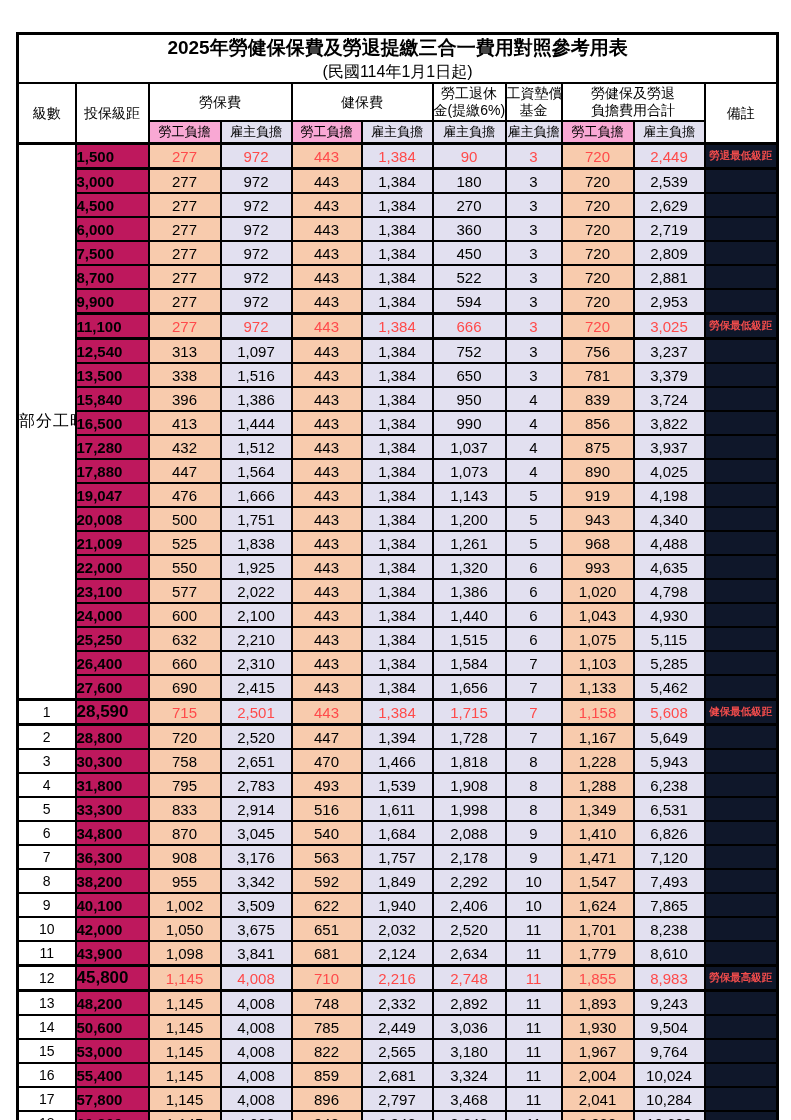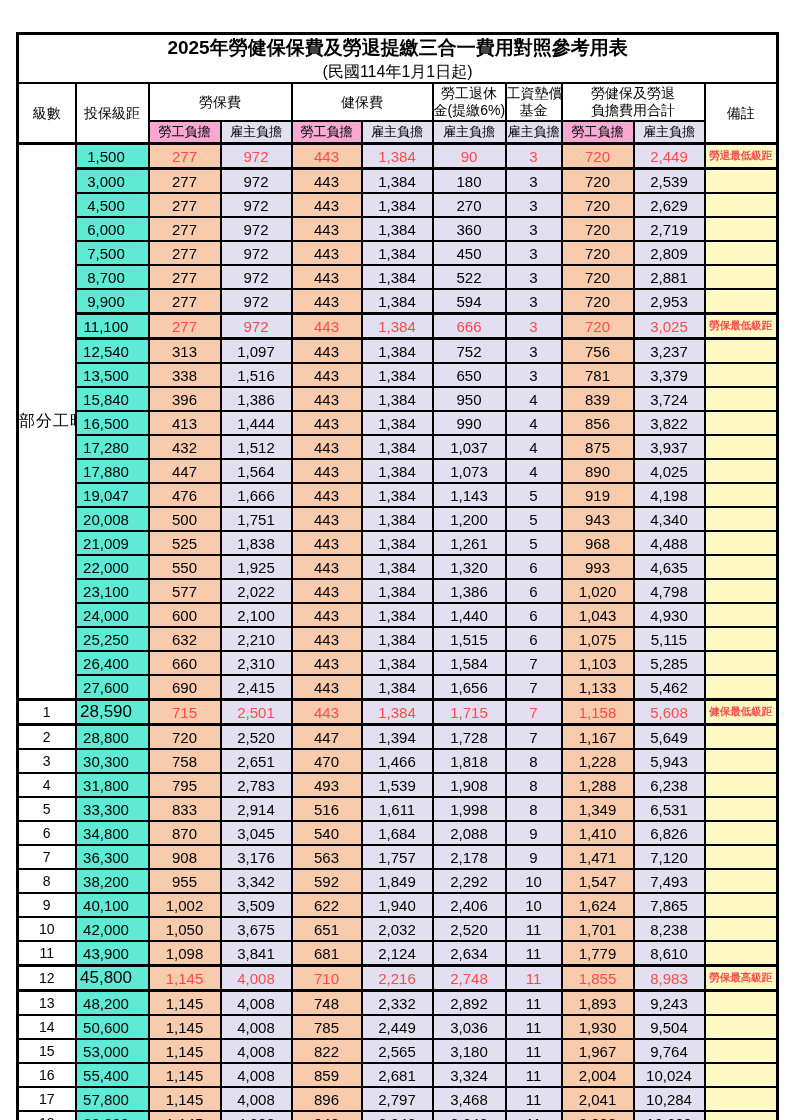--- a/index.html
+++ b/index.html
@@ -24,24 +24,24 @@
   
   thead .grp{font-size:14px;line-height:17px;height:36px;background:#fff;}
   thead .grp .l2{display:block;}
   thead .sub{font-size:13px;height:20px;}
   .bg-emp{background:#f9a8d4;}
   .bg-er{background:#E2E0F0;}
   
   tbody td{height:22px;font-size:15px;}
   tbody td.level{font-size:14px;background:#fff;}
   tbody td.level.partial{font-size:16px;letter-spacing:1px;}
-  tbody td.sal{background:#5eead4;text-align:center;padding-right:12px;}
+  tbody td.sal{background:#be185d;text-align:left;padding-right:12px;font-weight:bold;}
   tbody td.emp{background:#F8CBAD;}
   tbody td.er{background:#E2E0F0;}
-  tbody td.note{background:#fef9c3;font-size:10.5px;font-weight:bold;color:#F24C4C;padding:0 1px;}
+  tbody td.note{background:#0f172a;font-size:10.5px;font-weight:bold;color:#F24C4C;padding:0 1px;}
   tr.highlight td.val{color:#FF4A4A;}
   tr.highlight td{border-top-width:3px;border-bottom-width:3px;}
   tr.emph td.sal{font-size:17px;}
 </style>
 </head>
 <body>
 
 <table class="fee-table">
   <colgroup>
     <col style="width:58px">

